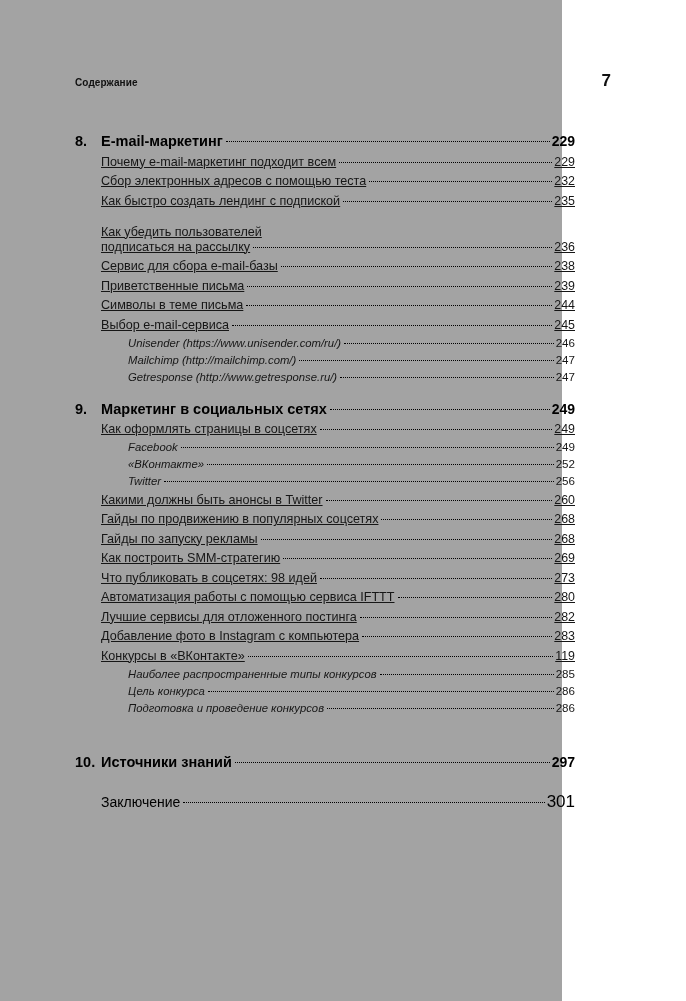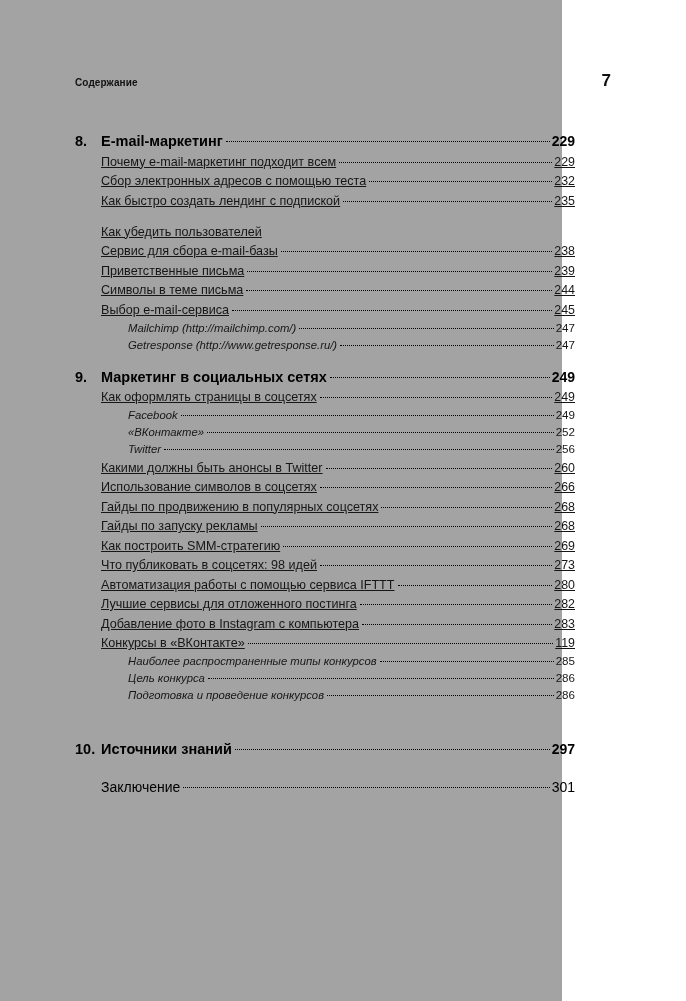--- a/index.html
+++ b/index.html
@@ -131,21 +131,21 @@
     font-size: 11.6px;
     font-style: normal;
   }
 
   .closing {
     margin-left: 26px;
     margin-top: 22px;
     font-size: 14px;
   }
   .closing .pg {
-    font-size: 14px;
+    font-size: 17px;
   }
   .closing .leader { top: -4px; }
 
   .chapter.last {
     margin-top: 40px;
   }
 </style>
 </head>
 <body>
 
@@ -181,20 +181,25 @@
       </div>
       <div class="section">
         <div class="row">
           <span class="txt">Как быстро создать лендинг с подпиской</span>
           <span class="leader"></span>
           <span class="pg">235</span>
         </div>
       </div>
       <div class="section multiline">
         <span class="first-line">Как убедить пользователей</span>
+        <div class="row">
+          <span class="txt">подписаться на рассылку</span>
+          <span class="leader"></span>
+          <span class="pg">236</span>
+        </div>
       </div>
       <div class="section">
         <div class="row">
           <span class="txt">Сервис для сбора e-mail-базы</span>
           <span class="leader"></span>
           <span class="pg">238</span>
         </div>
       </div>
       <div class="section">
         <div class="row">
@@ -208,20 +213,27 @@
           <span class="txt">Символы в теме письма</span>
           <span class="leader"></span>
           <span class="pg">244</span>
         </div>
       </div>
       <div class="section">
         <div class="row">
           <span class="txt">Выбор e-mail-сервиса</span>
           <span class="leader"></span>
           <span class="pg">245</span>
+        </div>
+      </div>
+      <div class="sub">
+        <div class="row">
+          <span class="txt">Unisender (https://www.unisender.com/ru/)</span>
+          <span class="leader"></span>
+          <span class="pg">246</span>
         </div>
       </div>
       <div class="sub">
         <div class="row">
           <span class="txt">Mailchimp (http://mailchimp.com/)</span>
           <span class="leader"></span>
           <span class="pg">247</span>
         </div>
       </div>
       <div class="sub">
@@ -269,27 +281,20 @@
       </div>
       <div class="section">
         <div class="row">
           <span class="txt">Какими должны быть анонсы в Twitter</span>
           <span class="leader"></span>
           <span class="pg">260</span>
         </div>
       </div>
       <div class="section">
         <div class="row">
-          <span class="txt">Использование символов в соцсетях</span>
-          <span class="leader"></span>
-          <span class="pg">266</span>
-        </div>
-      </div>
-      <div class="section">
-        <div class="row">
           <span class="txt">Гайды по продвижению в популярных соцсетях</span>
           <span class="leader"></span>
           <span class="pg">268</span>
         </div>
       </div>
       <div class="section">
         <div class="row">
           <span class="txt">Гайды по запуску рекламы</span>
           <span class="leader"></span>
           <span class="pg">268</span>

